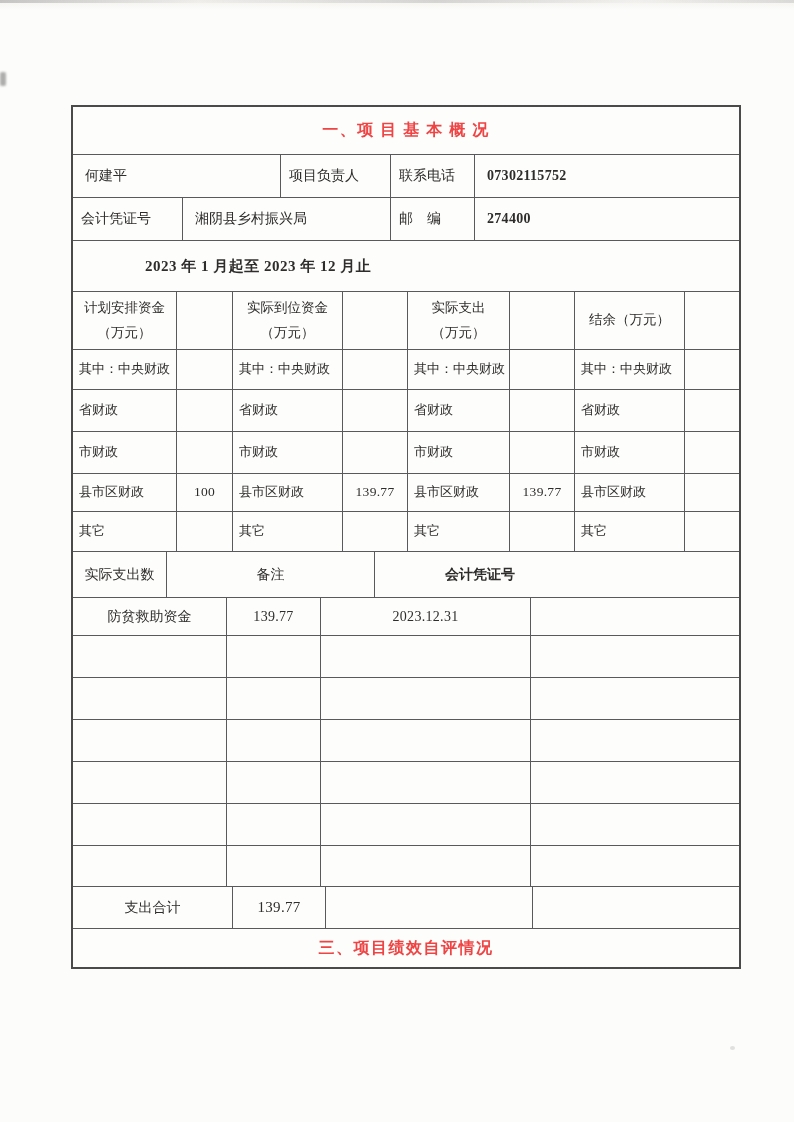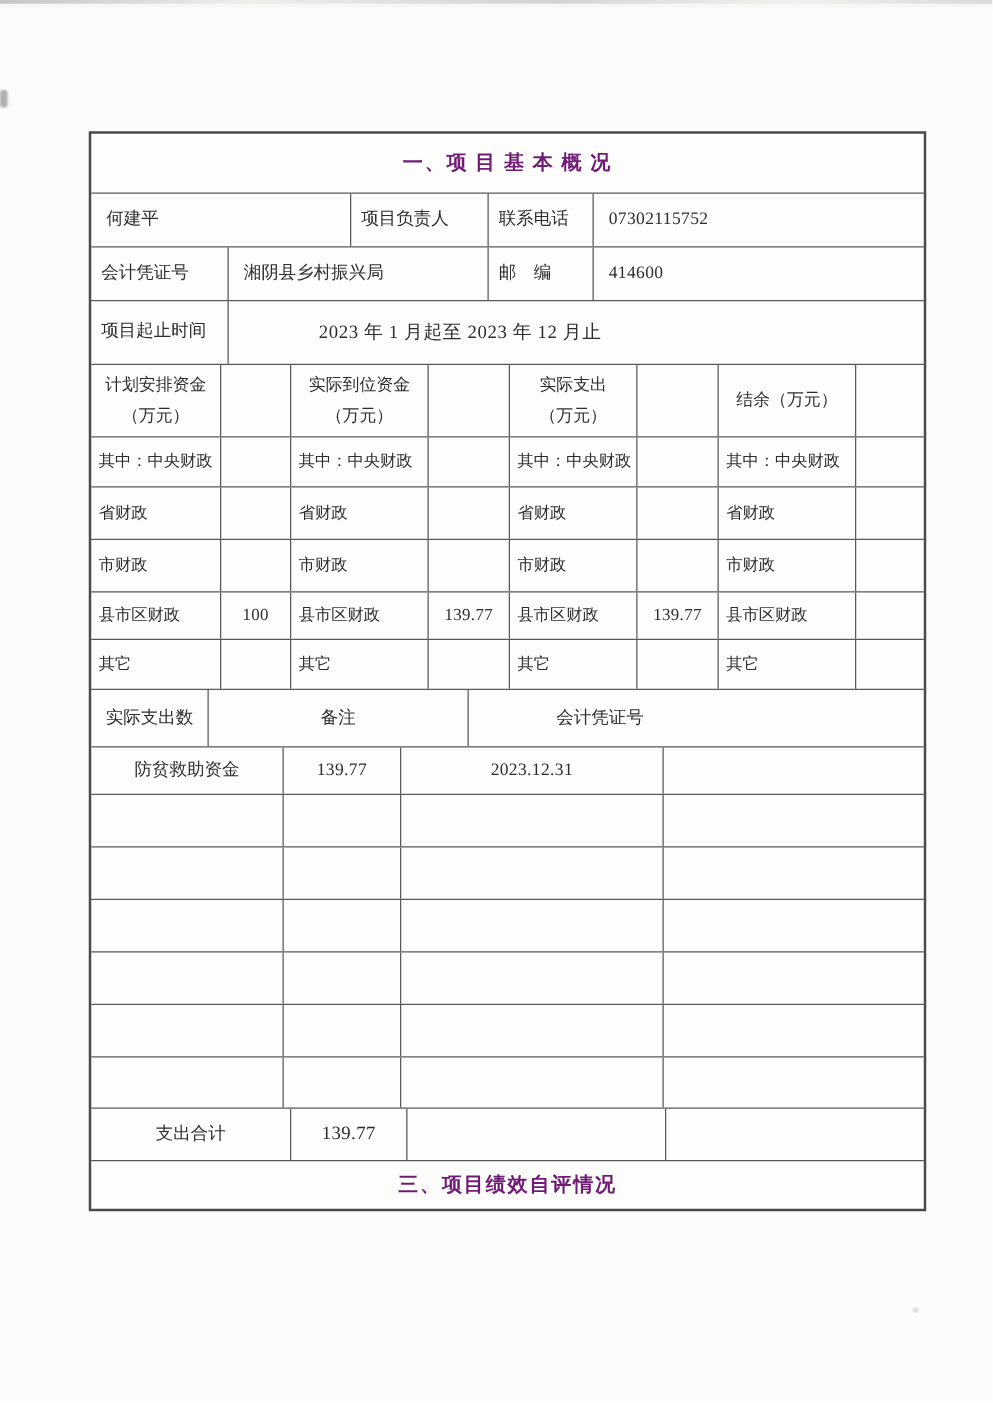--- a/index.html
+++ b/index.html
@@ -39,24 +39,24 @@
     border:2px solid #4a4a4a;
     background:#fdfdfc;
   }
   .row { display:flex; border-bottom:1px solid #59595b; }
   .row:last-child { border-bottom:none; }
   .cell {
     border-right:1px solid #59595b;
     display:flex; align-items:center;
     font-size:14px; overflow:hidden; line-height:1.25;
   }
-  .cell:last-child { border-right:none; }
+  .cell:last-child { border-right:none;font-weight:bold; }
   .title-row {
     display:flex; align-items:center; justify-content:center;
-    font-size:16px; font-weight:600; letter-spacing:1.5px; color:#701a75;
+    font-size:16px; font-weight:600; letter-spacing:1.5px; color:#ef4444;
   }
   .lab  { padding-left:8px; }
   .val  { padding-left:12px; }
   .ctr  { justify-content:center; text-align:center; }
   .fh   { justify-content:center; text-align:center; font-size:13.5px; }
   .fh .hwrap span { display:block; line-height:1.85; }
   .flabel { padding-left:6px; font-size:13px; }
   .fval   { justify-content:center; font-size:13.5px; }
   .duration-val { padding-left:72px; font-size:15px; letter-spacing:.5px; }
   .num { letter-spacing:.3px; }
@@ -80,25 +80,24 @@
       <div class="cell val" style="width:208px">何建平</div>
       <div class="cell lab" style="width:110px">项目负责人</div>
       <div class="cell lab" style="width:84px">联系电话</div>
       <div class="cell val num" style="width:264px">07302115752</div>
     </div>
 
     <div class="row" style="height:43px">
       <div class="cell lab" style="width:110px">会计凭证号</div>
       <div class="cell val" style="width:208px">湘阴县乡村振兴局</div>
       <div class="cell lab" style="width:84px">邮　编</div>
-      <div class="cell val num" style="width:264px">414600</div>
+      <div class="cell val num" style="width:264px">274400</div>
     </div>
 
     <div class="row" style="height:51px">
-      <div class="cell lab" style="width:110px">项目起止时间</div>
       <div class="cell duration-val" style="width:556px">2023 年 1 月起至 2023 年 12 月止</div>
     </div>
 
     <div class="row" style="height:58px">
       <div class="cell fh" style="width:104px">
         <div class="hwrap">
             <span>计划安排资金</span>
             <span>（万元）</span>
           </div>
       </div>

